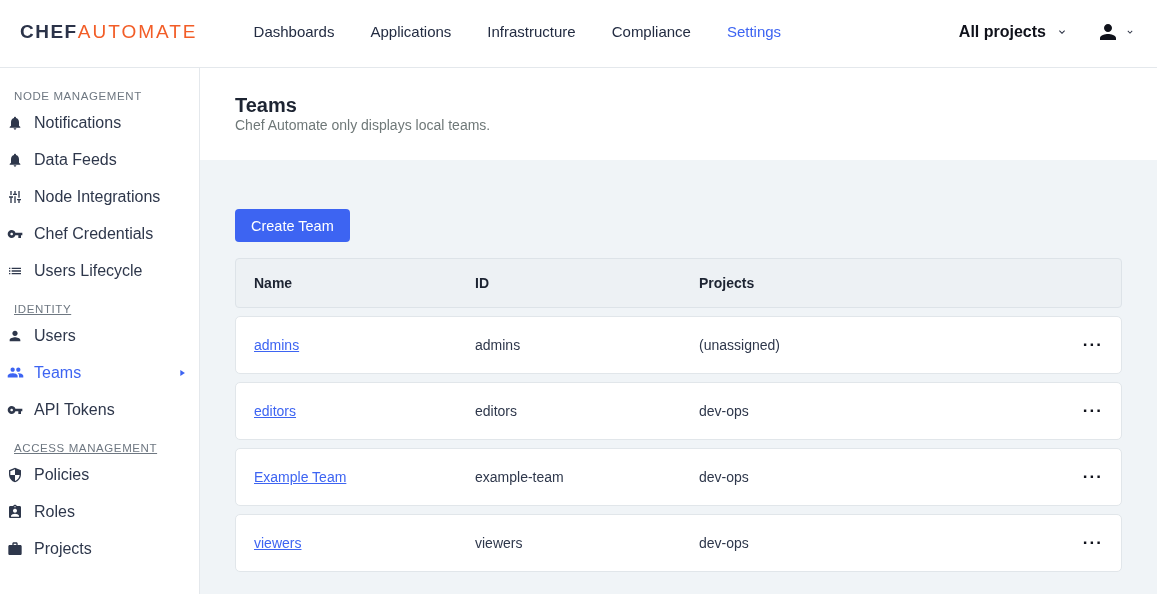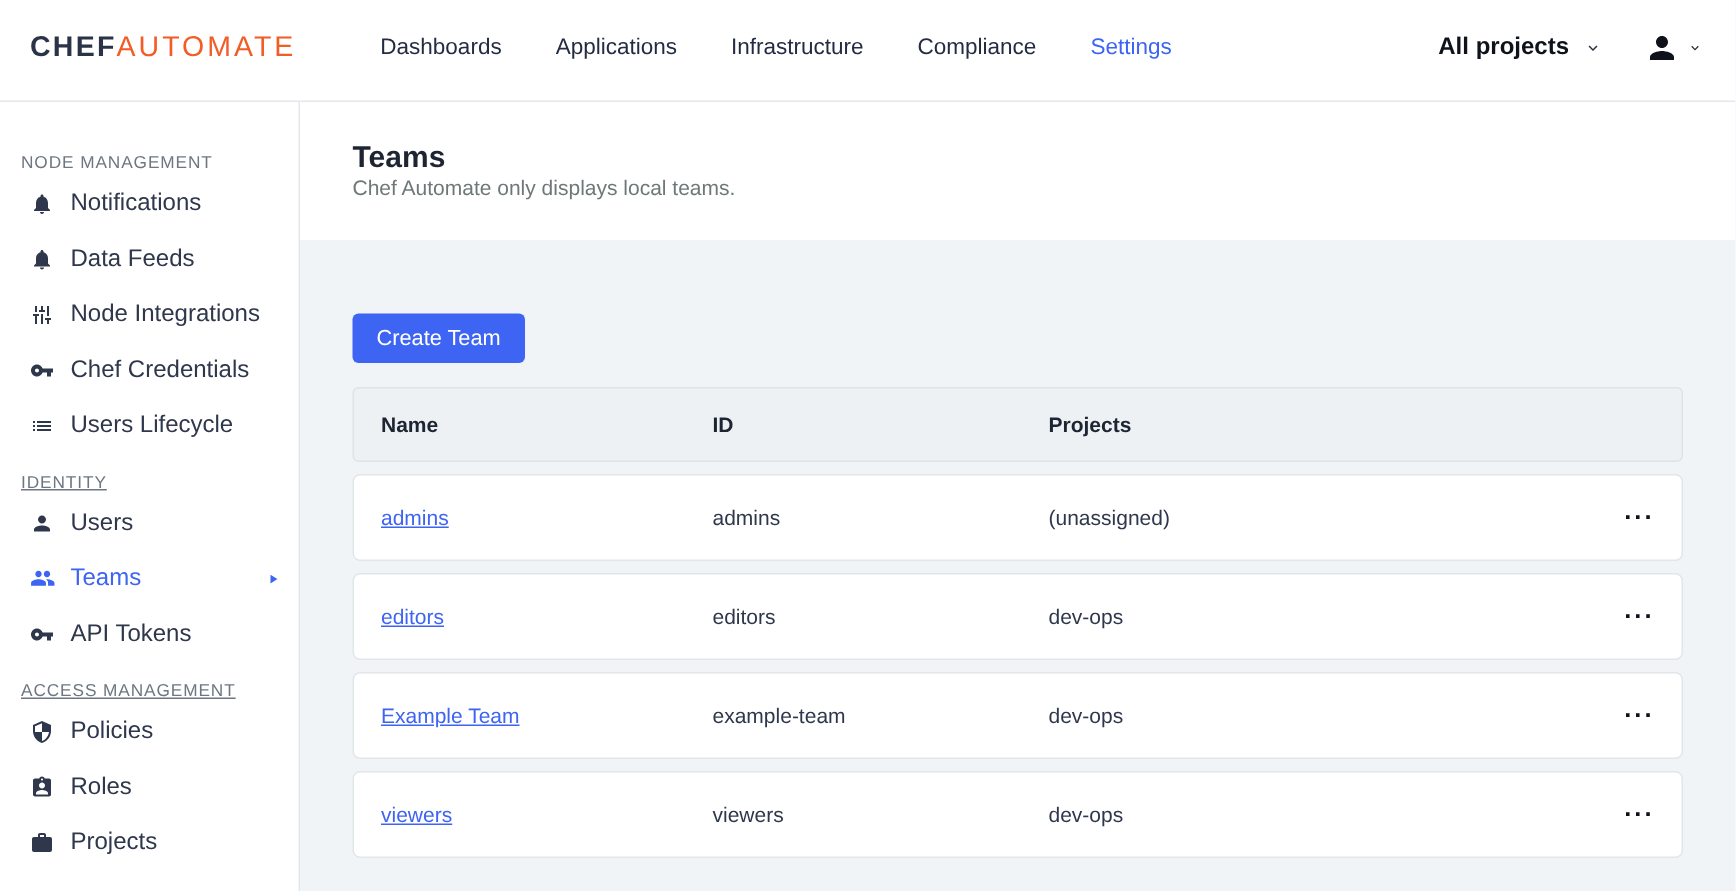--- a/index.html
+++ b/index.html
@@ -48,28 +48,28 @@
     min-width: 200px;
     background: #ffffff;
     border-right: 1px solid #e4e8ec;
     padding-top: 18px;
   }
   .side-section-label {
     font-size: 11.5px;
     color: #6e7781;
     letter-spacing: 0.6px;
     padding: 0 0 2px 14px;
-    margin-top: 17px;
+    margin-top: 4px;
   }
   .side-section-label:not(:first-child) { margin-top: 14px; text-decoration: underline; }
   .side-item {
     display: flex;
     align-items: center;
     height: 37px;
-    padding-left: 19px;
+    padding-left: 6px;
     padding-right: 12px;
     color: #2e374b;
     text-decoration: none;
     cursor: pointer;
     position: relative;
   }
   .side-item .icon { display: inline-flex; width: 18px; justify-content: center; margin-right: 10px; flex: none; }
   .side-item .side-label { font-size: 16px; }
   .side-item.active { color: #3d64f2; }
   .side-item.active .side-label { color: #3d64f2; }

